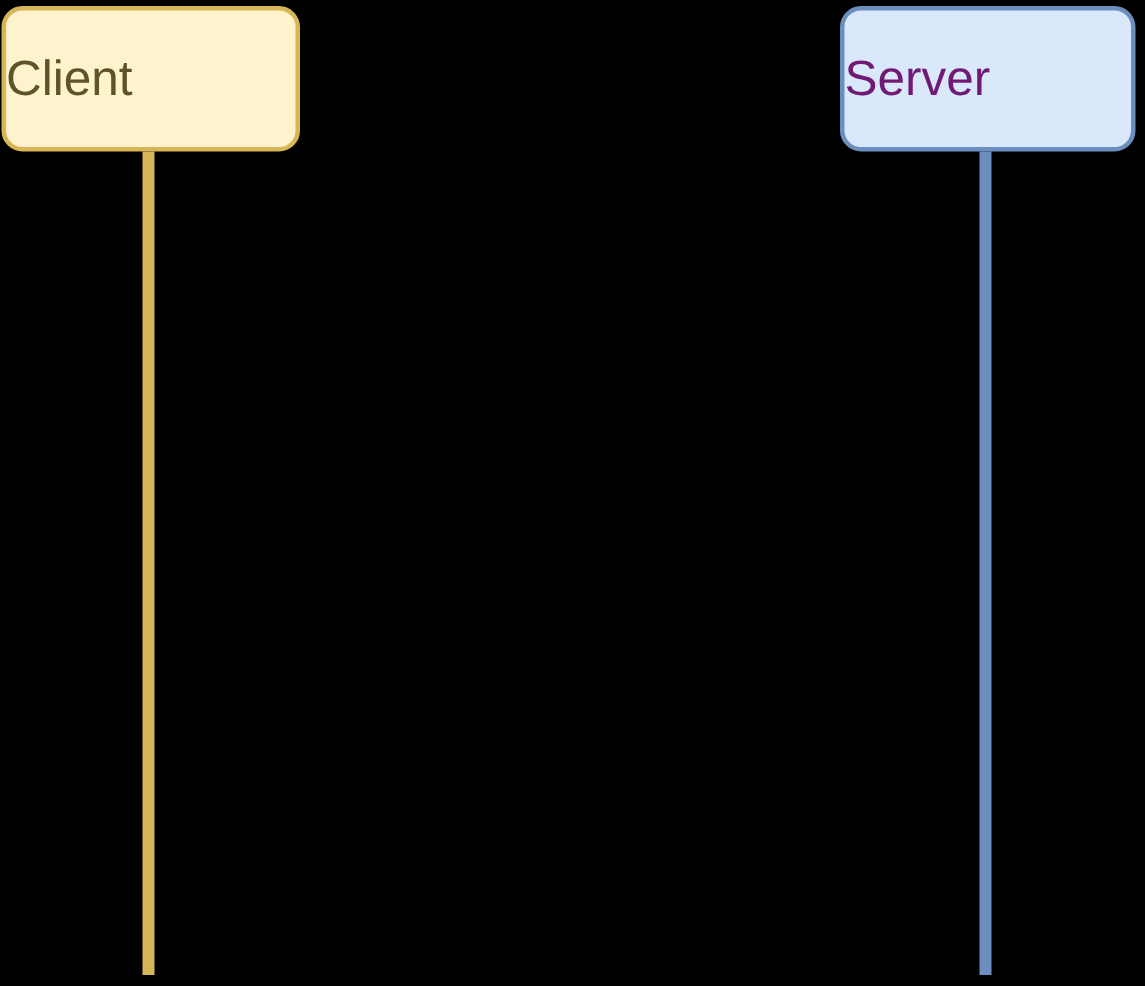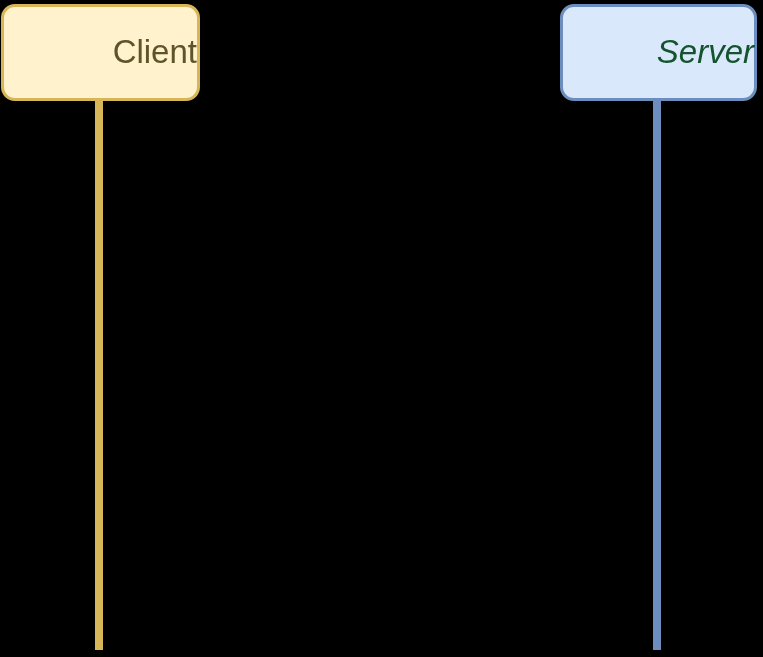--- a/index.html
+++ b/index.html
@@ -20,21 +20,21 @@
     width: 763px;
     height: 657px;
   }
   .actor-box {
     position: absolute;
     box-sizing: border-box;
     border-radius: 14px;
     border: 3px solid;
     display: flex;
     align-items: center;
-    justify-content: flex-end;
+    justify-content: flex-start;
   }
   .actor-label {
     font-size: 33px;
     line-height: 1;
     white-space: nowrap;
     padding-bottom: 2px;
   }
   .lifeline {
     position: absolute;
     width: 8px;
@@ -57,21 +57,21 @@
   }
   
   .actor-server {
     left: 560px;
     top: 4px;
     width: 197px;
     height: 97px;
     background: #dae8fc;
     border-color: #6c8ebf;
   }
-  .actor-server .actor-label { color: #14532d; font-style: italic; }
+  .actor-server .actor-label { color: #701a75; }
   .lifeline-server {
     left: 653px;
     top: 101px;
     height: 549px;
     background: #6c8ebf;
   }
 </style>
 </head>
 <body>
 

